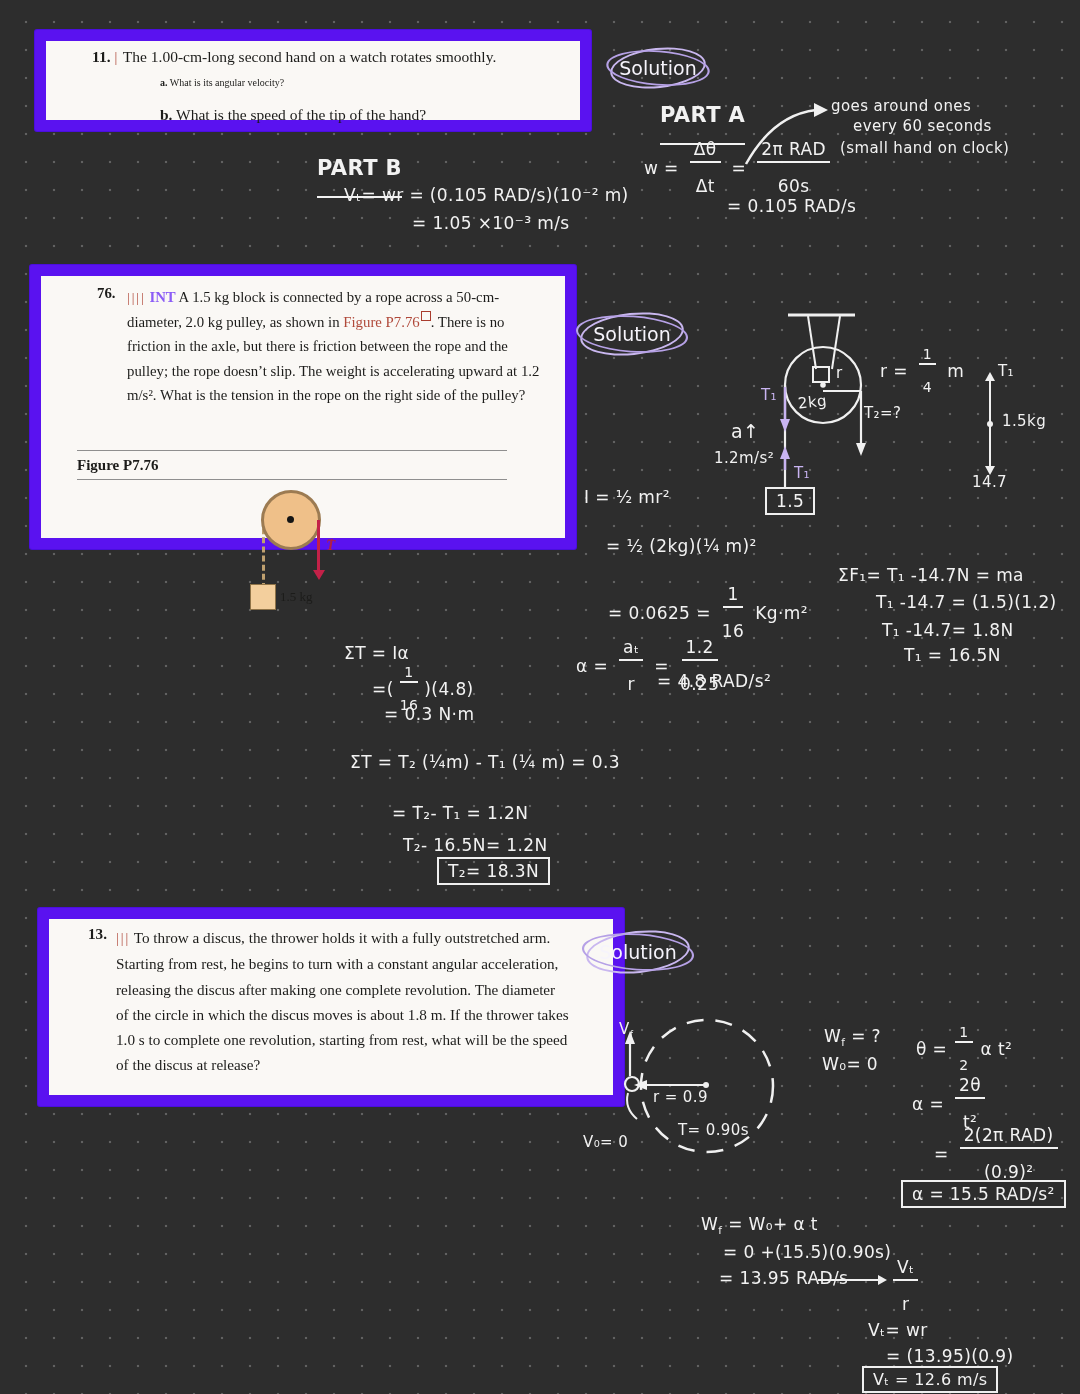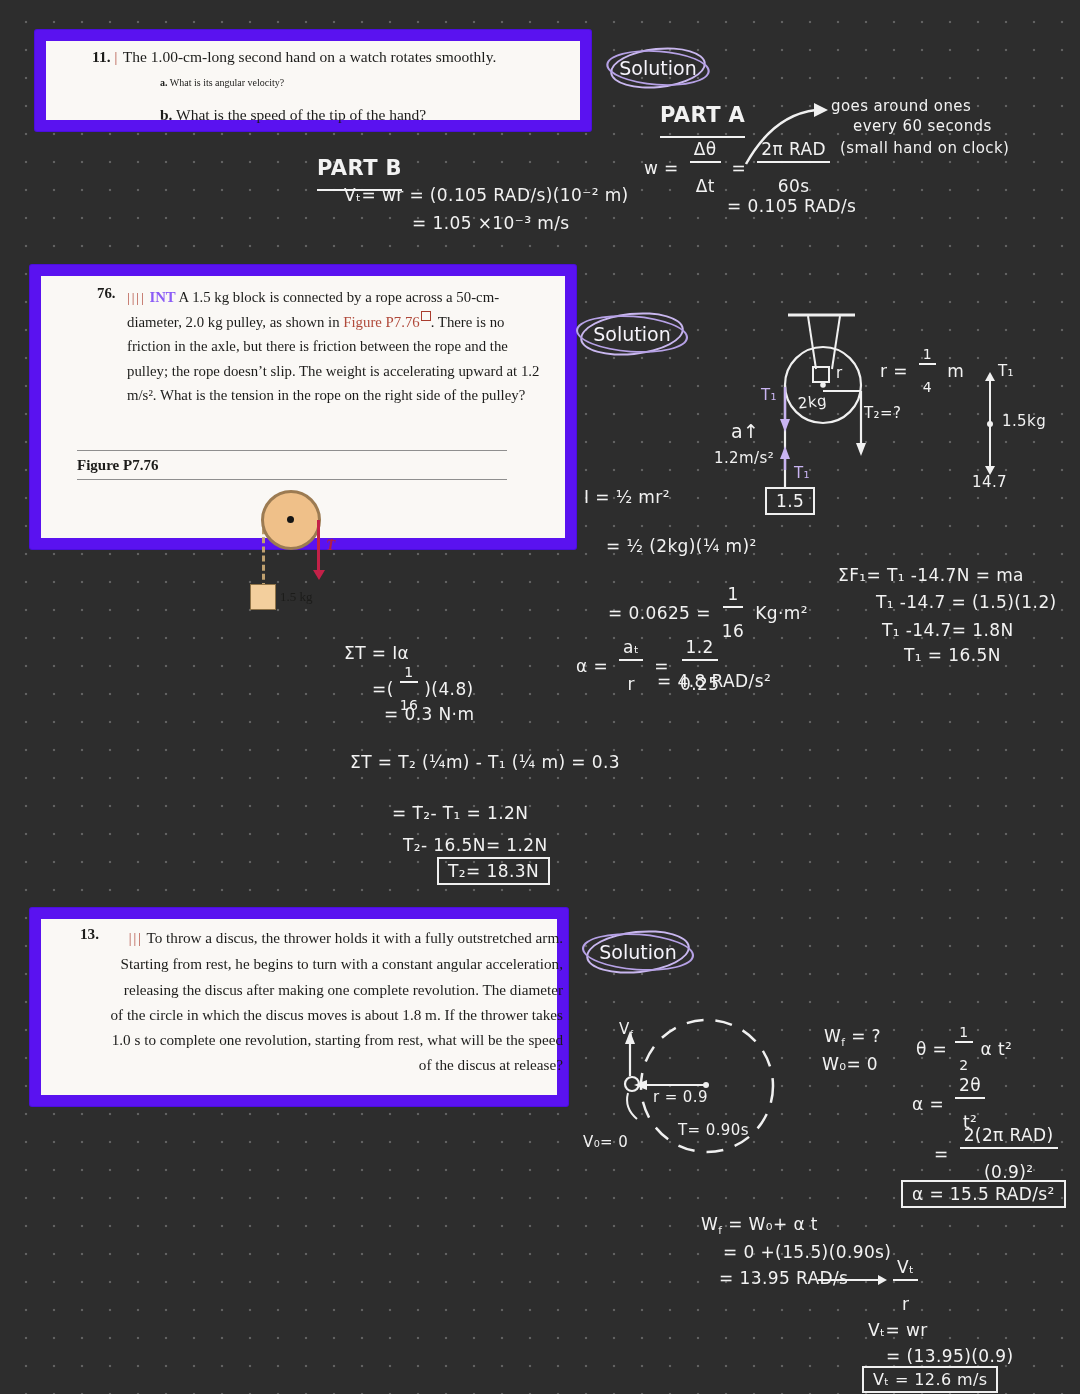--- a/index.html
+++ b/index.html
@@ -15,21 +15,21 @@
     font-family:"Liberation Serif","DejaVu Serif",serif;}
   .pnum{font-weight:bold;}
   .marks{color:#b0493a;letter-spacing:2px;font-size:0.9em;}
   .int{color:#8b5cf6;font-weight:bold;}
   .flink{color:#b0493a;}
   .linkicon{display:inline-block;width:8px;height:8px;border:1.5px solid #a93c2e;margin-left:1px;vertical-align:super;}
   
   .hw{position:absolute;color:#f2f2f2;font-family:"DejaVu Sans",sans-serif;font-size:17px;letter-spacing:0.4px;white-space:nowrap;}
   .lav{color:#c9b4f2;}
   .small{font-size:15px;}
-  .hd{font-size:21px;font-weight:bold;border-bottom:2.5px solid #f2f2f2;padding-bottom:9px;}
+  .hd{font-size:21px;font-weight:bold;border-bottom:2.5px solid #f2f2f2;padding-bottom:16px;}
   .box{border:2px solid #efefef;padding:2px 9px;display:inline-block;}
   .frac{display:inline-flex;flex-direction:column;align-items:center;vertical-align:middle;line-height:1.15;margin:0 4px;}
   .frac .fr-t{border-bottom:2px solid currentColor;padding:0 4px 1px;}
   .frac .fr-b{padding-top:14px;}
   .sb{font-size:0.62em;vertical-align:-0.35em;}
   .eqrow{display:inline-flex;align-items:center;gap:7px;}
   
   .sol-tag{position:absolute;display:flex;align-items:center;justify-content:center;
     color:#f6f4fb;font-size:19px;}
   .sol-tag::before,.sol-tag::after{content:"";position:absolute;inset:0;border:2px solid #c9b7ef;border-radius:50%;pointer-events:none;}
@@ -227,21 +227,21 @@
       </span>
       <span>)(4.8)</span>
     </span>
   </div>
   <div class="hw" style="left:384px;top:704px;text-align:right;">= 0.3 N·m</div>
   <div class="hw" style="left:350px;top:752px;">ΣT = T₂ (¼m) - T₁ (¼ m) = 0.3</div>
   <div class="hw" style="left:392px;top:803px;">= T₂- T₁ = 1.2N</div>
   <div class="hw" style="left:403px;top:835px;">T₂- 16.5N=  1.2N</div>
   <div class="hw box" style="left:437px;top:857px;">T₂= 18.3N</div>
 
-  <section class="card" style="left:30px;top:908px;width:538px;height:198px;text-align:right;">
+  <section class="card" style="left:38px;top:908px;width:586px;height:198px;">
     <div class="card-inner">
       <span class="abs pnum" style="left:39px;top:6px;font-size:15.2px;">13.</span>
       <p class="abs" style="left:67px;top:6px;width:455px;margin:0;font-size:15.2px;line-height:25.3px;">
         <span class="marks">|||</span>
         <span>To throw a discus, the thrower holds it with a fully outstretched arm. Starting from rest, he begins to turn with a constant angular acceleration, releasing the discus after making one complete revolution. The diameter of the circle in which the discus moves is about 1.8 m. If the thrower takes 1.0 s to complete one revolution, starting from rest, what will be the speed of the discus at release?</span>
       </p>
     </div>
   </section>
 
   <div class="sol-tag" style="left:586px;top:931px;width:104px;height:42px;">

